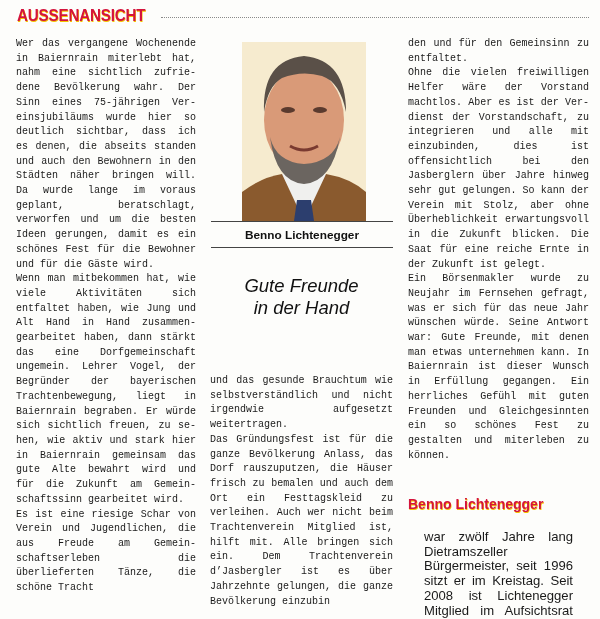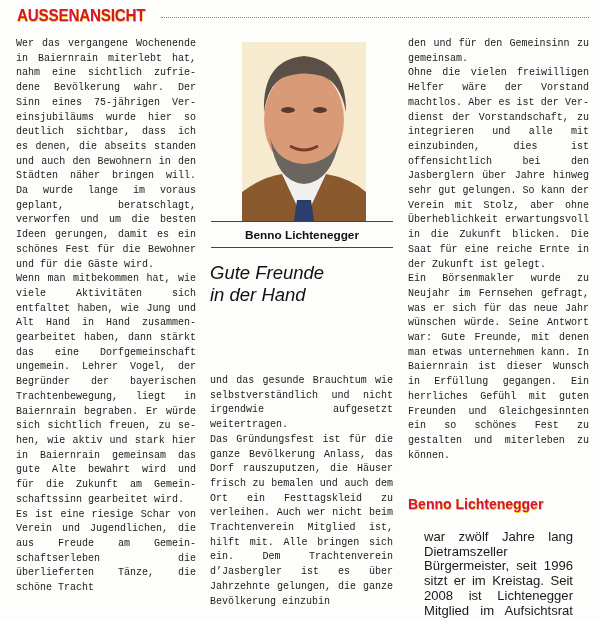--- a/index.html
+++ b/index.html
@@ -41,21 +41,21 @@
     }
     .caption {
       position: absolute; left: 211px; top: 228px; width: 182px; text-align: center;
       font-family: "Liberation Sans", sans-serif; font-weight: bold; font-size: 11.8px;
       color: #111;
     }
     .caption-rule-bottom {
       position: absolute; left: 211px; top: 247px; width: 182px; border-top: 1.5px solid #444;
     }
     .pullquote {
-      position: absolute; left: 210px; top: 262px; width: 183px; text-align: left;
+      position: absolute; left: 210px; top: 275px; width: 183px; text-align: center;
       font-family: "Liberation Sans", sans-serif; font-style: italic;
       font-size: 18.5px; line-height: 22px; color: #111;
     }
     .bio-name {
       position: absolute; left: 408px; top: 496px;
       font-family: "Liberation Sans", sans-serif; font-weight: bold; font-size: 14px;
       color: #d4143c; text-shadow: 0.5px 0.5px 0 #f4c400;
     }
     .bio {
       position: absolute; left: 408px; top: 514px; width: 181px;
@@ -98,21 +98,21 @@
   <div>Gute Freunde</div>
   <div>in der Hand</div>
 </div>
 
 <div class="col col2">
   <p>und das gesunde Brauchtum wie selbstverständlich und nicht irgendwie aufgesetzt weitertragen.</p>
   <p>Das Gründungsfest ist für die ganze Bevölkerung Anlass, das Dorf rauszuputzen, die Häuser frisch zu bemalen und auch dem Ort ein Festtags­kleid zu verleihen. Auch wer nicht beim Trachtenverein Mitglied ist, hilft mit. Alle brin­gen sich ein. Dem Trachten­verein d’Jasbergler ist es über Jahrzehnte gelungen, die ganze Bevölkerung einzubin­</p>
 </div>
 
 <div class="col col3">
-  <p>den und für den Gemeinsinn zu gemeinsam.</p>
+  <p>den und für den Gemeinsinn zu entfaltet.</p>
   <p>Ohne die vielen freiwilligen Helfer wäre der Vorstand machtlos. Aber es ist der Ver­dienst der Vorstandschaft, zu integrieren und alle mit einzu­binden, dies ist offensichtlich bei den Jasberglern über Jahre hinweg sehr gut gelungen. So kann der Verein mit Stolz, aber ohne Überheblichkeit er­wartungsvoll in die Zukunft blicken. Die Saat für eine rei­che Ernte in der Zukunft ist ge­legt.</p>
   <p>Ein Börsenmakler wurde zu Neujahr im Fernsehen ge­fragt, was er sich für das neue Jahr wünschen würde. Seine Antwort war: Gute Freunde, mit denen man etwas unter­nehmen kann. In Baiernrain ist dieser Wunsch in Erfüllung ge­gangen. Ein herrliches Gefühl mit guten Freunden und Gleichgesinnten ein so schö­nes Fest zu gestalten und mit­erleben zu können.</p>
 </div>
 
 <div class="bio-name">Benno Lichtenegger</div>
 <div class="bio">
   <p>war zwölf Jahre lang Diet­ramszeller Bürgermeister, seit 1996 sitzt er im Kreistag. Seit 2008 ist Lichtenegger Mitglied im Aufsichtsrat der Reutberger Brauerei.</p>
 </div>
 
 </body></html>

